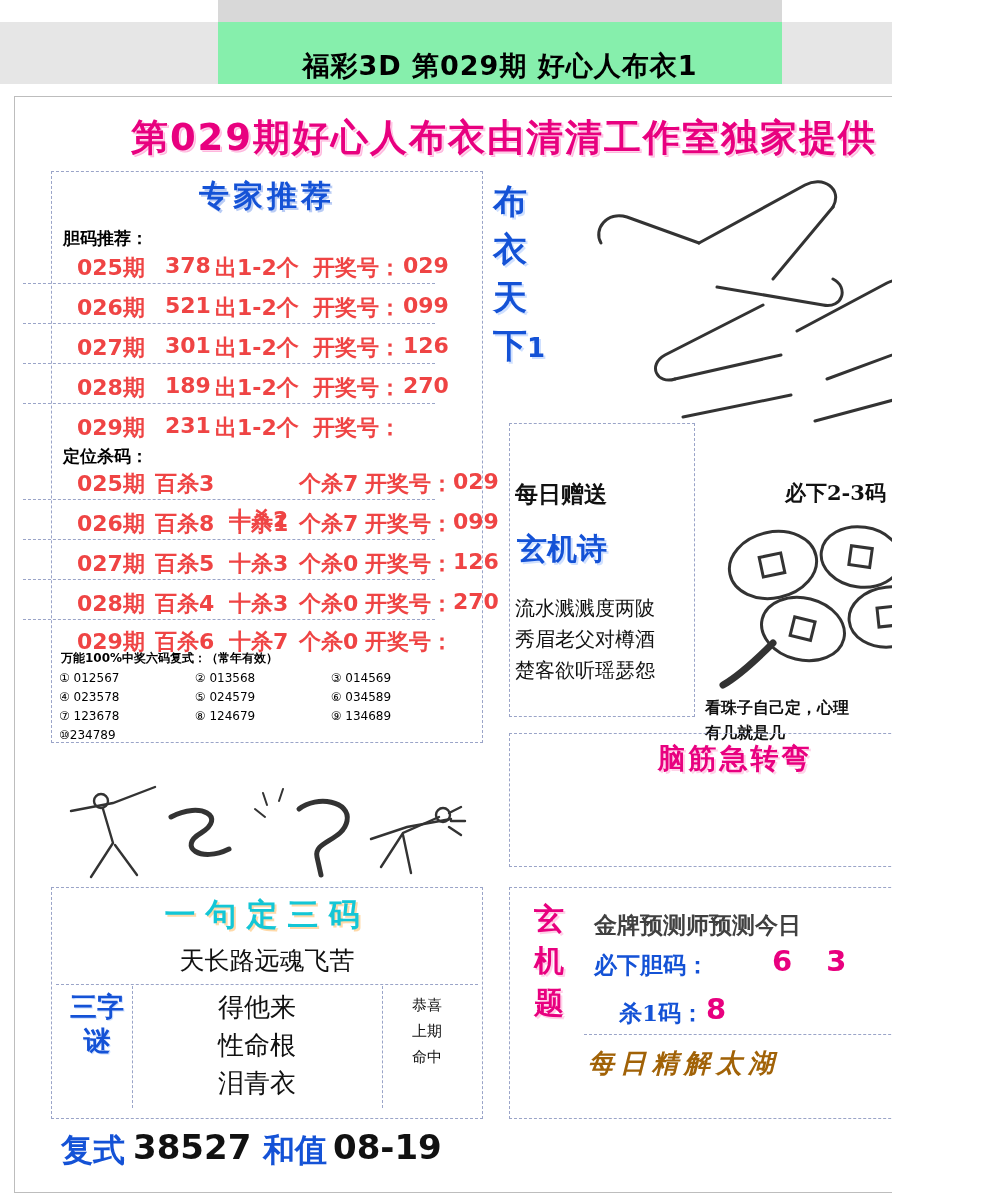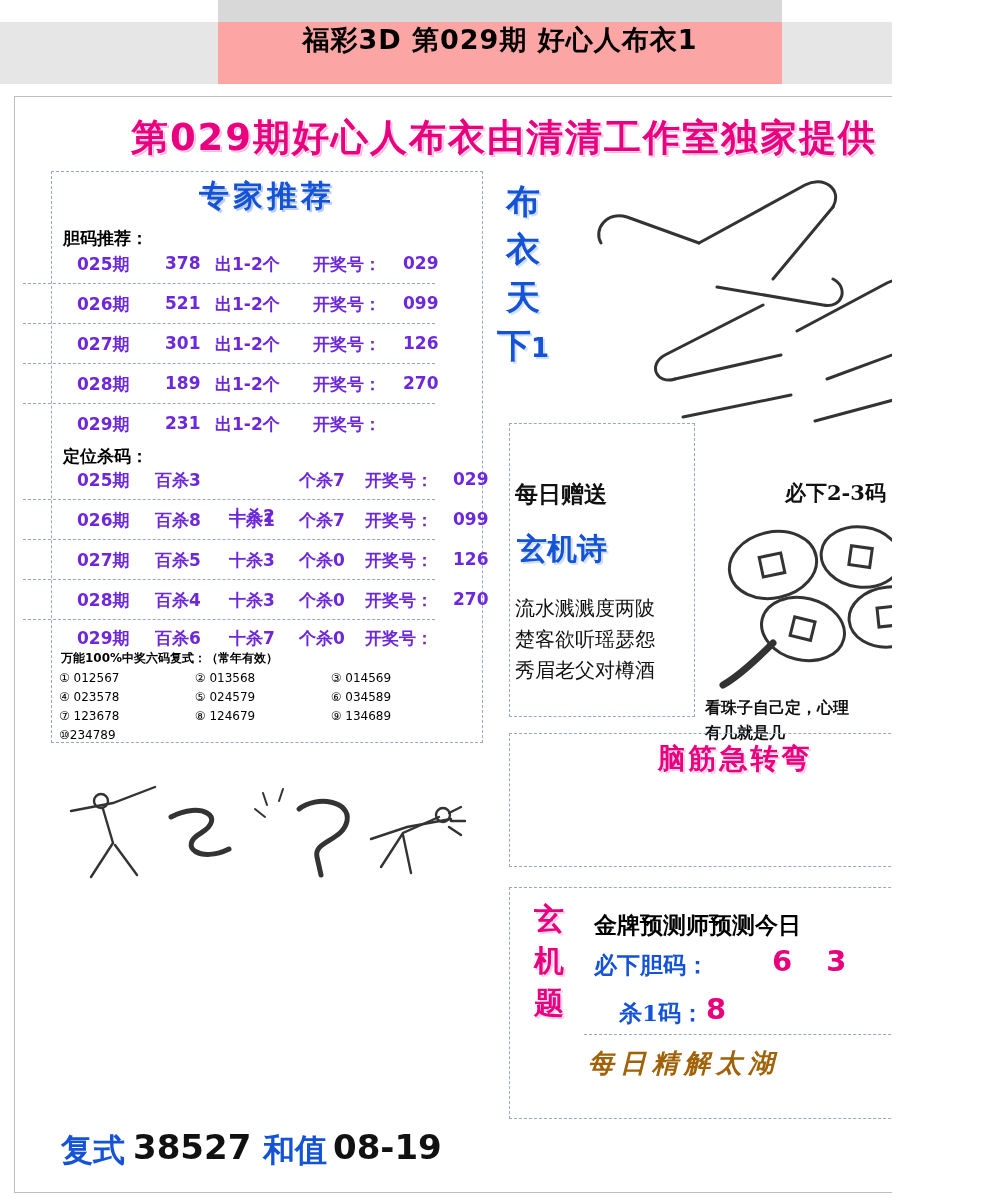--- a/index.html
+++ b/index.html
@@ -8,39 +8,39 @@
 
   
   .topbar{position:absolute;left:0;top:0;width:1000px;height:22px;background:#ffffff;}
   .topbar .grayband{position:absolute;left:218px;top:0;width:564px;height:22px;background:#d8d8d8;}
   .logo{position:absolute;right:12px;top:2px;height:18px;display:flex;align-items:center;background:#ffffff;border:1px solid #c9c9c9;padding:0 3px;}
   .logo .sq{width:10px;height:12px;background:#e8d84a;margin-right:3px;}
   .logo .txt{font-size:11px;color:#333;font-family:"DejaVu Sans",sans-serif;}
 
   
   .titleband{position:absolute;left:0;top:22px;width:1000px;height:62px;background:#e6e6e6;}
-  .titleband .inner{position:absolute;left:218px;top:0;width:564px;height:62px;background:#fca5a5;display:flex;align-items:flex-start;justify-content:center;}
+  .titleband .inner{position:absolute;left:218px;top:0;width:564px;height:62px;background:#86efac;display:flex;align-items:flex-end;justify-content:center;}
   .title{font-size:27px;font-weight:bold;color:#000;letter-spacing:1px;font-family:"DejaVu Sans","Liberation Sans",sans-serif;}
 
   
   .sheet{position:absolute;left:14px;top:96px;width:972px;height:1095px;background:#fff;border:1px solid #bdbdbd;}
 
   
   .bighead{position:absolute;left:24px;top:16px;width:930px;text-align:center;font-size:37px;font-weight:bold;
       color:#e8007f;font-family:"DejaVu Sans","Liberation Sans",sans-serif;letter-spacing:2px;
       text-shadow:1px 1px 0 #ffd6ec,2px 2px 0 #ffb6dd;}
 
   
   .leftbox{position:absolute;left:36px;top:74px;width:430px;height:570px;border:1px dashed #9aa4c8;}
   .zjtj{position:absolute;left:0;top:4px;width:430px;text-align:center;font-size:30px;font-weight:bold;color:#1452d6;
      font-family:"DejaVu Sans",sans-serif;letter-spacing:4px;text-shadow:2px 2px 0 #b9ccf5;}
   .sec-label{position:absolute;font-size:17px;font-weight:bold;color:#000;font-family:"DejaVu Sans",sans-serif;}
 
   .row{position:absolute;left:10px;width:420px;height:34px;font-family:"DejaVu Sans",sans-serif;}
-  .row .c{position:absolute;top:0;font-size:17px;font-weight:bold;color:#6d28d9;white-space:nowrap;}
+  .row .c{position:absolute;top:0;font-size:22px;font-weight:bold;color:#ef4444;white-space:nowrap;}
   .dashline{position:absolute;left:8px;width:412px;border-top:1px dashed #9aa4c8;}
 
   .fushi-title{position:absolute;left:46px;top:553px;font-size:12px;font-weight:bold;color:#000;font-family:"DejaVu Sans",sans-serif;}
   .fushi{position:absolute;left:44px;top:572px;width:410px;font-size:12px;color:#000;font-family:"DejaVu Sans",sans-serif;line-height:19px;}
   .fushi .cell{display:inline-block;width:132px;}
 
   
   .stickbox{position:absolute;left:36px;top:660px;width:430px;height:125px;}
 
   
@@ -56,21 +56,21 @@
       font-family:"DejaVu Sans",sans-serif;line-height:26px;}
   .vline{position:absolute;border-left:1px dashed #9aa4c8;}
   .hline{position:absolute;border-top:1px dashed #9aa4c8;}
 
   .fuheshi{position:absolute;left:36px;top:1028px;width:430px;height:48px;}
   .fuheshi .lbl{position:absolute;top:4px;font-size:32px;font-weight:bold;color:#1452d6;font-family:"DejaVu Sans",sans-serif;}
   .fuheshi .val{position:absolute;top:2px;font-size:34px;font-weight:bold;color:#111;font-family:"DejaVu Sans",sans-serif;}
 
   
   .bytx{position:absolute;left:478px;top:80px;width:60px;height:310px;font-size:34px;font-weight:bold;color:#1452d6;
-      font-family:"DejaVu Sans",sans-serif;text-align:center;line-height:48px;text-shadow:2px 2px 0 #cfe0ff;}
+      font-family:"DejaVu Sans",sans-serif;text-align:left;line-height:48px;text-shadow:2px 2px 0 #cfe0ff;}
   .bytx .one{font-size:26px;}
   .paperclip{position:absolute;left:552px;top:62px;width:410px;height:310px;}
 
   .mrzs{position:absolute;left:500px;top:382px;font-size:23px;font-weight:bold;color:#111;font-family:"DejaVu Serif",serif;}
   .bx23{position:absolute;left:770px;top:382px;font-size:21px;font-weight:bold;color:#111;font-family:"DejaVu Serif",serif;}
 
   .xjsbox{position:absolute;left:494px;top:326px;width:184px;height:292px;border:1px dashed #9aa4c8;}
   .xjs-title{position:absolute;left:502px;top:432px;font-size:30px;font-weight:bold;color:#1452d6;
       font-family:"DejaVu Sans",sans-serif;text-shadow:2px 2px 0 #cfe0ff;}
   .xjs-poem{position:absolute;left:500px;top:496px;width:190px;font-size:20px;color:#111;
@@ -81,21 +81,21 @@
       font-family:"DejaVu Serif",serif;line-height:25px;}
 
   .njbox{position:absolute;left:494px;top:636px;width:450px;height:132px;border:1px dashed #9aa4c8;}
   .nj-title{position:absolute;left:0;top:6px;width:450px;text-align:center;font-size:28px;font-weight:bold;color:#e8007f;
       font-family:"DejaVu Sans",sans-serif;letter-spacing:3px;text-shadow:2px 2px 0 #ffd1e8;}
   .nj-q{position:absolute;left:16px;top:56px;width:420px;font-size:20px;color:#111;font-family:"DejaVu Serif",serif;line-height:32px;}
 
   .xjtbox{position:absolute;left:494px;top:790px;width:450px;height:230px;border:1px dashed #9aa4c8;}
   .xjt-v{position:absolute;left:12px;top:10px;width:54px;font-size:30px;font-weight:bold;color:#e8007f;
       font-family:"DejaVu Sans",sans-serif;line-height:42px;text-align:center;text-shadow:2px 2px 0 #ffd1e8;}
-  .xjt-line1{position:absolute;left:84px;top:22px;font-size:23px;font-weight:bold;color:#000000;font-family:"DejaVu Serif",serif;}
+  .xjt-line1{position:absolute;left:84px;top:22px;font-size:23px;font-weight:bold;color:#404040;font-family:"DejaVu Serif",serif;}
   .xjt-line2{position:absolute;left:84px;top:62px;font-size:23px;font-weight:bold;color:#1452d6;font-family:"DejaVu Serif",serif;}
   .xjt-n1{position:absolute;left:262px;top:56px;font-size:29px;font-weight:bold;color:#e8007f;font-family:"DejaVu Sans",sans-serif;letter-spacing:12px;}
   .xjt-line3{position:absolute;left:84px;top:110px;font-size:23px;font-weight:bold;color:#1452d6;font-family:"DejaVu Serif",serif;margin-left:25px;}
   .xjt-n2{position:absolute;left:196px;top:104px;font-size:29px;font-weight:bold;color:#e8007f;font-family:"DejaVu Sans",sans-serif;}
   .xjt-foot{position:absolute;left:78px;top:158px;font-size:26px;font-weight:bold;color:#a16207;
       font-family:"DejaVu Serif",serif;letter-spacing:6px;font-style:italic;}
 </style>
 </head>
 <body>
 
@@ -238,20 +238,34 @@
           <path d="M214 60 l-10 -8 M216 48 l-4 -12 M228 44 l4 -12" stroke-width="2"></path>
           <path d="M330 110 L352 76 L388 60"></path>
           <path d="M360 116 L352 78"></path>
           <path d="M320 82 L356 70 L400 62"></path>
           <path d="M398 56 l12 -6 M400 64 l14 0 M398 70 l12 8"></path>
           <circle cx="392" cy="58" r="7"></circle>
         </g>
       </svg>
     </div>
 
+    <div class="yjbox">
+      <div class="yj-title">一句定三码</div>
+      <div class="yj-poem">天长路远魂飞苦</div>
+      <div class="hline" style="left:4px;top:96px;width:422px;"></div>
+      <div class="szm">三字谜</div>
+      <div class="vline" style="left:80px;top:98px;height:122px;"></div>
+      <div class="riddle">
+        <div>得他来</div>
+        <div>性命根</div>
+        <div>泪青衣</div>
+      </div>
+      <div class="vline" style="left:330px;top:98px;height:122px;"></div>
+      <div class="gx">恭喜<br>上期<br>命中</div>
+    </div>
 
     <div class="fuheshi">
       <span class="lbl" style="left:10px;">复式</span>
       <span class="val" style="left:82px;">38527</span>
       <span class="lbl" style="left:212px;">和值</span>
       <span class="val" style="left:282px;">08-19</span>
     </div>
 
     <div class="bytx">
       布衣<br>天下<span class="one">1</span>
@@ -274,22 +288,22 @@
       </svg>
     </div>
 
     <div class="mrzs">每日赠送</div>
     <div class="bx23">必下2-3码</div>
 
     <div class="xjsbox"></div>
     <div class="xjs-title">玄机诗</div>
     <div class="xjs-poem">
       <div>流水溅溅度两陂</div>
+      <div>秀眉老父对樽酒</div>
       <div>楚客欲听瑶瑟怨</div>
-      <div>秀眉老父对樽酒</div>
     </div>
 
     <div class="coins">
       <svg width="250" height="180" viewBox="0 0 250 180">
         <g stroke="#333" stroke-width="3" fill="none">
           <ellipse cx="70" cy="48" rx="44" ry="33" transform="rotate(-12 70 48)"></ellipse>
           <rect x="58" y="38" width="22" height="20" transform="rotate(-12 69 48)"></rect>
           <ellipse cx="158" cy="40" rx="40" ry="30" transform="rotate(8 158 40)"></ellipse>
           <rect x="147" y="30" width="21" height="19" transform="rotate(8 157 40)"></rect>
           <ellipse cx="186" cy="100" rx="40" ry="30" transform="rotate(-6 186 100)"></ellipse>

